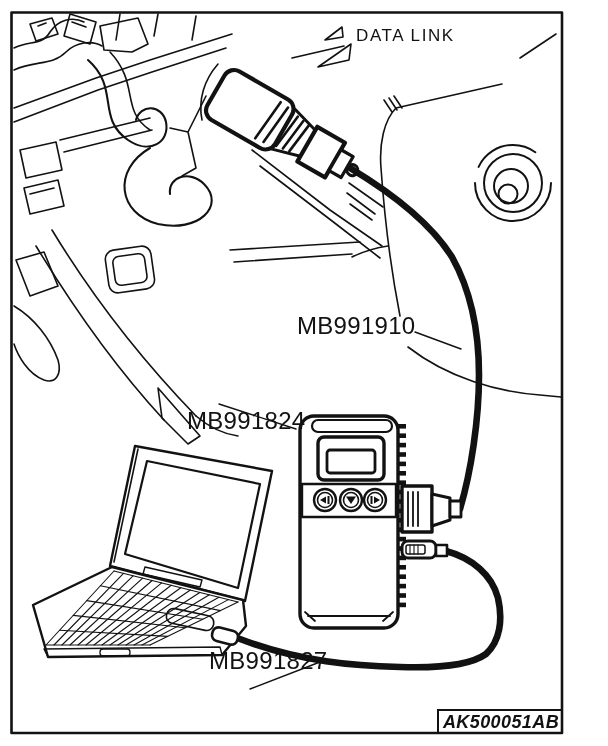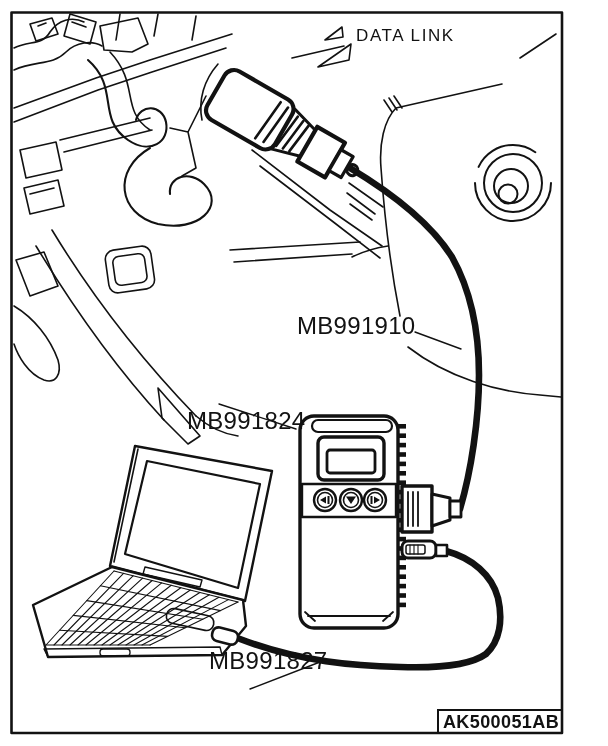--- a/index.html
+++ b/index.html
@@ -17,21 +17,21 @@
   svg.art .ink{fill:currentColor;stroke:none;}
   .label{position:absolute;font-size:24px;letter-spacing:.3px;line-height:21px;white-space:nowrap;}
   .label.dlc{left:356px;top:25px;letter-spacing:1.6px;font-size:17px;line-height:21px;}
   .label.l910{left:297px;top:315px;}
   .label.l824{left:187px;top:375px;margin-top:35px;}
   .label.l827{left:209px;top:650px;}
   .code-box{
     position:absolute;left:437px;top:709px;width:124px;height:23px;
     border-left:2.5px solid var(--ink,#121212);border-top:2.5px solid var(--ink,#121212);
     display:flex;align-items:center;justify-content:center;
-    font-weight:bold;font-size:18px;letter-spacing:.4px;
+    font-weight:bold;font-size:18px;letter-spacing:.4px;font-style:italic;
   }
 </style>
 </head>
 <body>
 
 <div class="stage" style="--ink: #121212; --paper: #ffffff;">
 
 <svg class="art" width="608" height="746" viewBox="0 0 608 746">
 
   <rect x="11.5" y="12.5" width="550.5" height="720.5" stroke-width="2.6"></rect>

